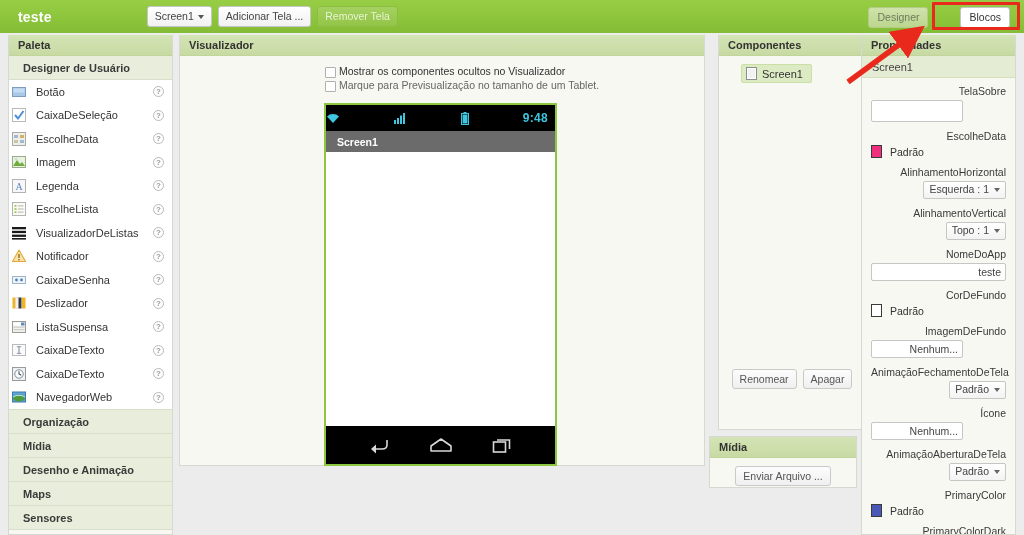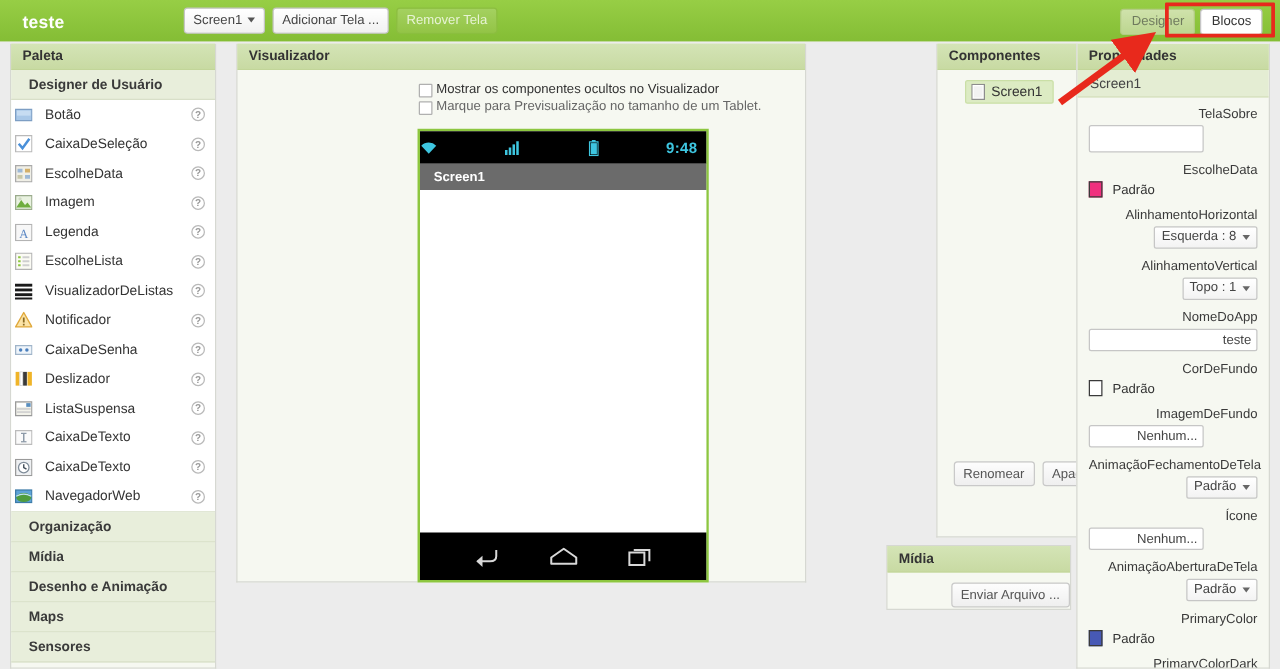--- a/index.html
+++ b/index.html
@@ -48,21 +48,21 @@
     border-left: 3px solid transparent; border-right: 3px solid transparent;
     border-top: 4px solid #555; vertical-align: middle;
   }
   .right-toggle {
     position: absolute; right: 14px; top: 7px;
     display: flex; gap: 4px; align-items: center;
   }
   .btn-toggle {
     border: 1px solid #c5c5c5; border-radius: 3px;
     font-size: 10.5px; padding: 3px 8px 4px 8px; line-height: 12px;
-    cursor: pointer; background: #ffffff; color: #333;
+    cursor: pointer; background: #ffffff; color: #333; margin-left: 28px;
   }
   .btn-toggle.inactive {
     background: #c6dc9c;
     background-image: linear-gradient(#cfe2ab, #bcd68f);
     color: #6f7a5e; border-color: #b2cc83;
   }
   
   .hl-rect {
     position: absolute; left: 932px; top: 2px; width: 88px; height: 28px;
     border: 3px solid #e8291c; border-radius: 1px; pointer-events: none;
@@ -98,21 +98,21 @@
   }
   .pi-icon { width: 14px; height: 14px; flex: 0 0 14px; margin-right: 10px; }
   .pi-label { font-size: 11px; color: #333; flex: 1; }
   .pi-help {
     width: 11px; height: 11px; border-radius: 50%;
     border: 1px solid #b9b9b9; color: #9a9a9a;
     font-size: 8px; text-align: center; line-height: 9px; font-weight: bold;
   }
 
   
-  #viewer { left: 179px; top: 35px; width: 456px; height: 431px; margin-left: 10px; }
+  #viewer { left: 179px; top: 35px; width: 526px; height: 431px; }
   .viewer-body { padding: 9px 0 0 0; position: relative; height: 408px; }
   .chk-line { display: flex; align-items: center; padding-left: 145px; margin-bottom: 1px; }
   .chk-box {
     width: 11px; height: 11px; border: 1px solid #b0b0b0; background: #fff;
     margin-right: 3px; flex: 0 0 11px; margin-top: 1px; border-radius: 1px;
   }
   .chk-label { font-size: 10.5px; color: #333; line-height: 13px; }
   .chk-label.muted { color: #666; }
 
   .phone {
@@ -132,40 +132,40 @@
     font-size: 10.5px; font-weight: bold; display: flex; align-items: center;
     padding-left: 11px;
   }
   .phone-canvas { flex: 1; background: #ffffff; }
   .phone-nav {
     height: 38px; background: #000; display: flex; align-items: center;
     justify-content: space-around; padding: 0 22px;
   }
 
   
-  #components { left: 749px; top: 35px; width: 148px; height: 395px; }
+  #components { left: 718px; top: 35px; width: 148px; height: 395px; }
   .comp-body { height: 340px; position: relative; padding: 8px 0 0 0; }
   .comp-node {
     display: inline-flex; align-items: center; gap: 5px;
     margin-left: 22px; background: #dcebc3; border: 1px solid #cadfa6;
     padding: 2px 8px 2px 4px; border-radius: 2px; cursor: pointer;
   }
   .comp-node span.lbl { font-size: 11px; color: #333; }
   .comp-actions {
     position: absolute; bottom: 7px; left: 0; width: 100%;
     display: flex; justify-content: center; gap: 6px;
   }
   .btn-sm {
     background-image: linear-gradient(#fdfdfd, #efefef);
     border: 1px solid #c9c9c9; border-radius: 3px;
     font-size: 10.5px; color: #555; padding: 3px 7px; line-height: 12px; cursor: pointer;
     font-family: "Liberation Sans", sans-serif;
   }
   #media { left: 709px; top: 436px; width: 148px; height: 52px; border-top: 1px solid #d6d8d2; }
-  .media-body { padding: 8px 0; display: flex; justify-content: flex-end; }
+  .media-body { padding: 8px 0; display: flex; justify-content: center; }
 
   
   #properties { left: 861px; top: 35px; width: 155px; height: 500px; overflow: hidden; }
   .prop-subject {
     background: #e4edd3; border-bottom: 1px solid #d5e0bd;
     font-size: 11px; color: #444; padding: 4px 0 5px 10px; height: 22px; line-height: 14px;
   }
   .prop-list { padding: 7px 9px 0 9px; }
   .prop-name { font-size: 10.5px; color: #3a3a3a; margin-bottom: 2px; line-height: 13px; }
   .prop-row { margin-bottom: 8px; text-align: right; }
@@ -449,21 +449,21 @@
           <div class="prop-textarea"></div>
         </div>
         <div class="prop-row">
           <div class="prop-name">EscolheData</div>
           <div class="prop-color">
             <span class="swatch" style="background:#f0307e"></span>
             <span class="color-label">Padrão</span>
           </div>
         </div>
         <div class="prop-row"><div class="prop-name">AlinhamentoHorizontal</div><div class="prop-select">
-            <span>Esquerda : 8</span>
+            <span>Esquerda : 1</span>
             <span class="sel-caret"></span>
           </div></div>
         <div class="prop-row"><div class="prop-name">AlinhamentoVertical</div><div class="prop-select">
             <span>Topo : 1</span>
             <span class="sel-caret"></span>
           </div></div>
         <div class="prop-row">
           <div class="prop-name">NomeDoApp</div>
           <div class="prop-input wide" style="line-height:17px">teste</div>
         </div>

